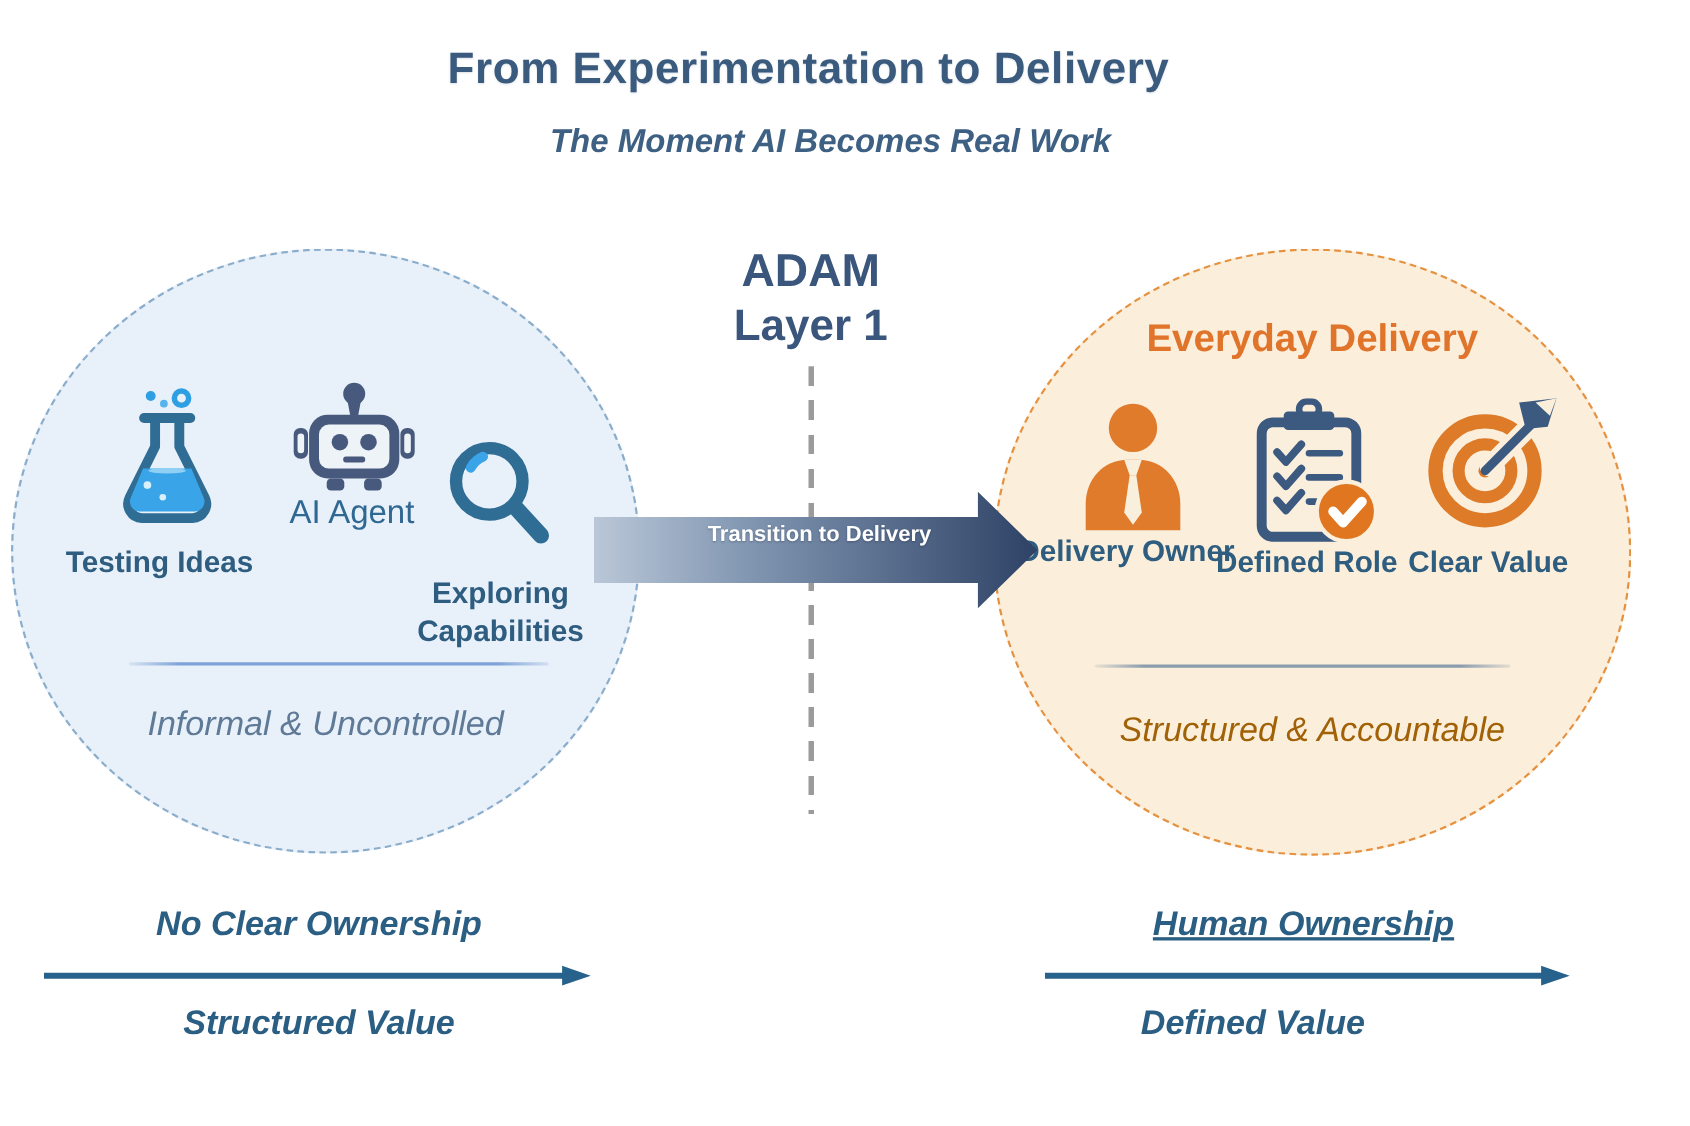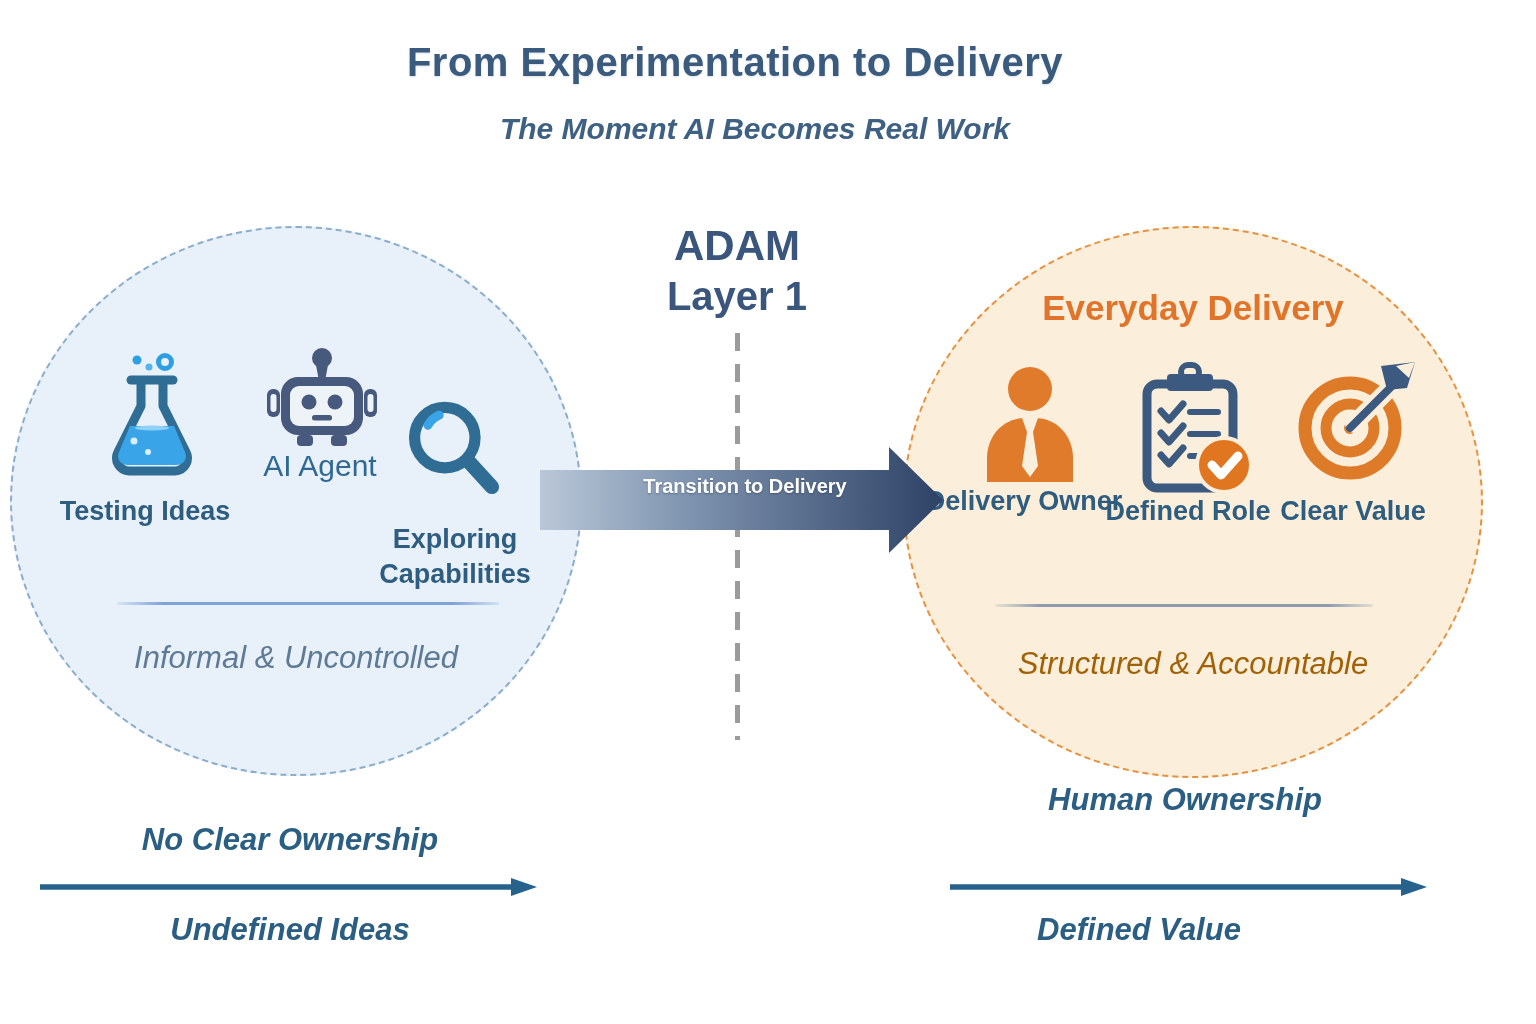--- a/index.html
+++ b/index.html
@@ -187,23 +187,23 @@
   </div>
   <div class="abs arrow-label">Transition to Delivery</div>
 
   <div class="abs footer-text" style="left:30px;top:822px;width:520px;">No Clear Ownership</div>
   <div class="abs" style="left:35px;top:876px;">
     <svg width="510" height="22" viewBox="0 0 510 22">
       <line x1="5" y1="11" x2="478" y2="11" stroke="#26628c" stroke-width="5.5"></line>
       <polygon points="476,2 502,11 476,20" fill="#26628c"></polygon>
     </svg>
   </div>
-  <div class="abs footer-text" style="left:30px;top:912px;width:520px;">Undefined Ideas</div>
-
-  <div class="abs footer-text" style="left:935px;top:782px;width:500px;">Human Ownership</div>
+  <div class="abs footer-text" style="left:30px;top:912px;width:520px;">Structured Value</div>
+
+  <div class="abs footer-text" style="left:935px;top:822px;width:500px;text-decoration:underline;">Human Ownership</div>
   <div class="abs" style="left:945px;top:876px;">
     <svg width="490" height="22" viewBox="0 0 490 22">
       <line x1="5" y1="11" x2="458" y2="11" stroke="#26628c" stroke-width="5.5"></line>
       <polygon points="456,2 482,11 456,20" fill="#26628c"></polygon>
     </svg>
   </div>
   <div class="abs footer-text" style="left:889px;top:912px;width:500px;">Defined Value</div>
 
 </div>
 

